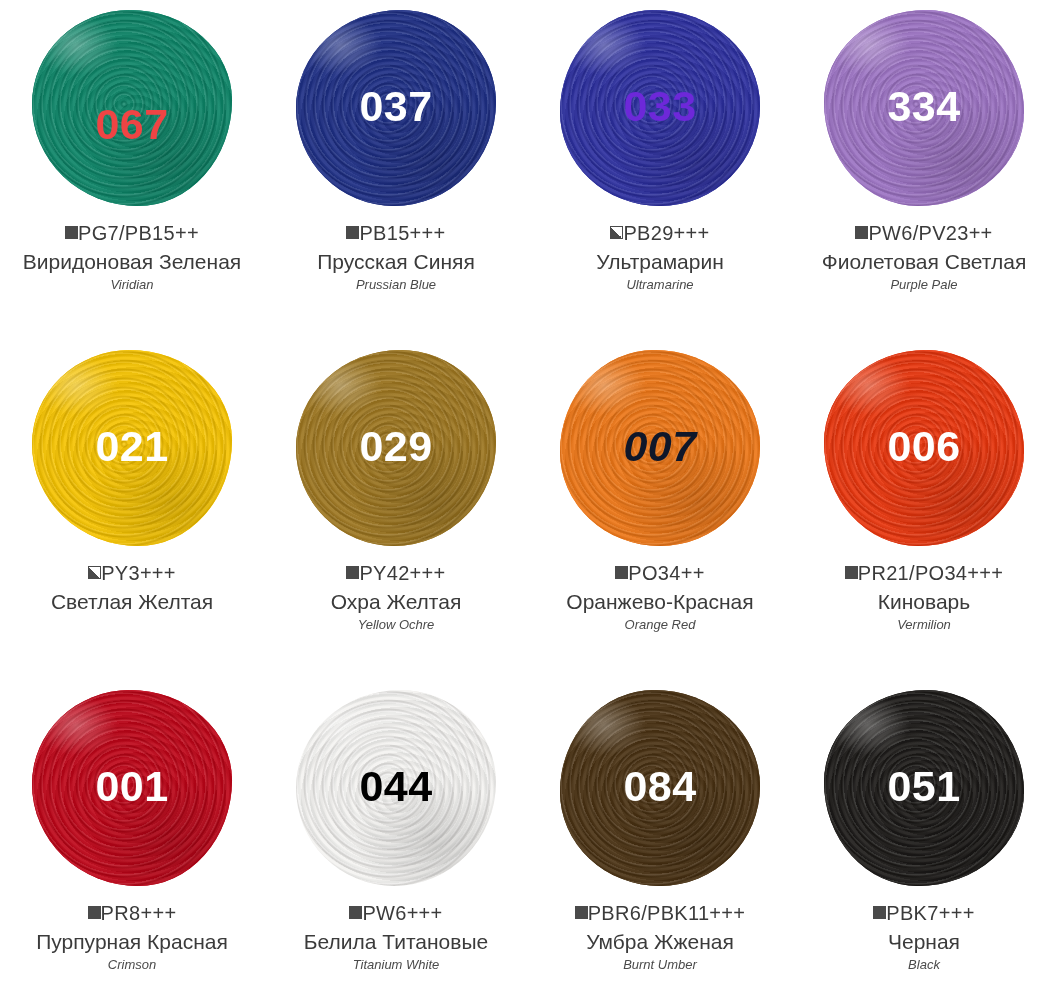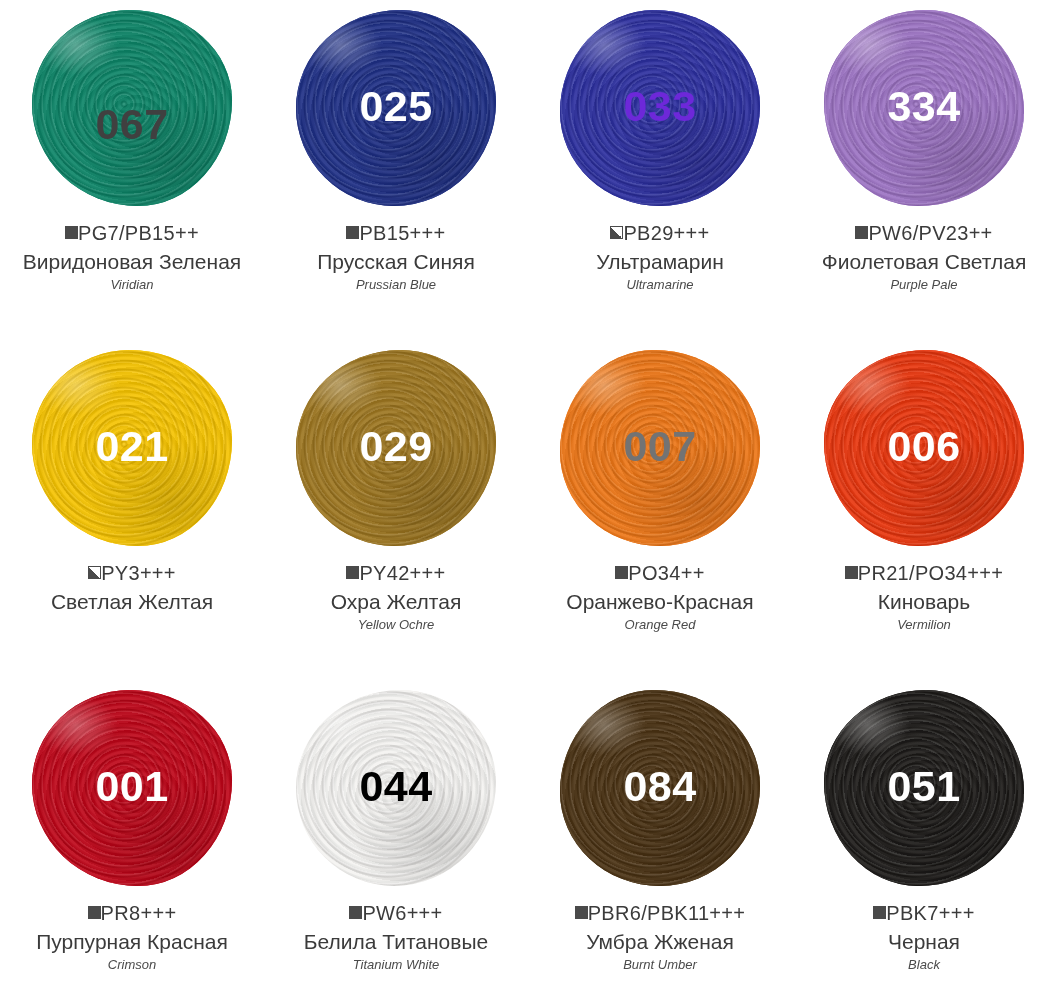--- a/index.html
+++ b/index.html
@@ -163,39 +163,39 @@
 </head>
 <body>
 
 <div id="grid">
     <div class="swatch-cell">
       <div class="blob-wrap">
         <div class="blob" style="background: rgb(12, 132, 103); border-radius: 49% 51% 47% 53% / 48% 46% 54% 52%;">
           <div class="texture"></div>
           <div class="sheen"></div>
         </div>
-        <div class="blob-number" style="color: #404040; margin-top: 32px;">067</div>
+        <div class="blob-number" style="color: #ef4444; margin-top: 32px;">067</div>
       </div>
       <div class="caption">
         <div class="code-line">
           <span class="opacity-box opaque"></span>
           <span>PG7/PB15</span>
           <span>++</span>
         </div>
         <div class="name-ru">Виридоновая Зеленая</div>
         <div class="name-en">Viridian</div>
       </div>
     </div>
     <div class="swatch-cell">
       <div class="blob-wrap">
         <div class="blob" style="background: rgb(30, 47, 133); border-radius: 52% 48% 51% 49% / 50% 47% 53% 50%;">
           <div class="texture"></div>
           <div class="sheen"></div>
         </div>
-        <div class="blob-number" style="color: rgb(255, 255, 255);">025</div>
+        <div class="blob-number" style="color: rgb(255, 255, 255);">037</div>
       </div>
       <div class="caption">
         <div class="code-line">
           <span class="opacity-box opaque"></span>
           <span>PB15</span>
           <span>+++</span>
         </div>
         <div class="name-ru">Прусская Синяя</div>
         <div class="name-en">Prussian Blue</div>
       </div>
@@ -270,21 +270,21 @@
         <div class="name-ru">Охра Желтая</div>
         <div class="name-en">Yellow Ochre</div>
       </div>
     </div>
     <div class="swatch-cell">
       <div class="blob-wrap">
         <div class="blob" style="background: rgb(237, 118, 22); border-radius: 47% 53% 50% 50% / 52% 49% 51% 48%;">
           <div class="texture"></div>
           <div class="sheen"></div>
         </div>
-        <div class="blob-number" style="color: #737373;">007</div>
+        <div class="blob-number" style="color: #0f172a; font-style: italic;">007</div>
       </div>
       <div class="caption">
         <div class="code-line">
           <span class="opacity-box opaque"></span>
           <span>PO34</span>
           <span>++</span>
         </div>
         <div class="name-ru">Оранжево-Красная</div>
         <div class="name-en">Orange Red</div>
       </div>

